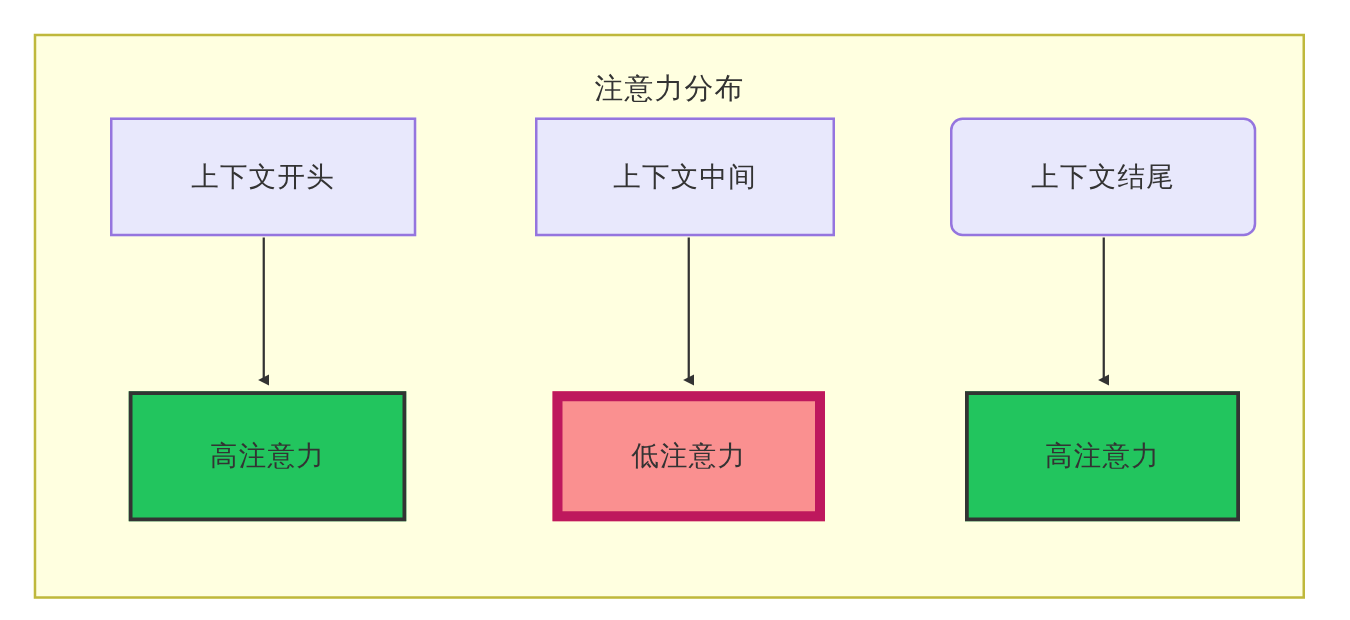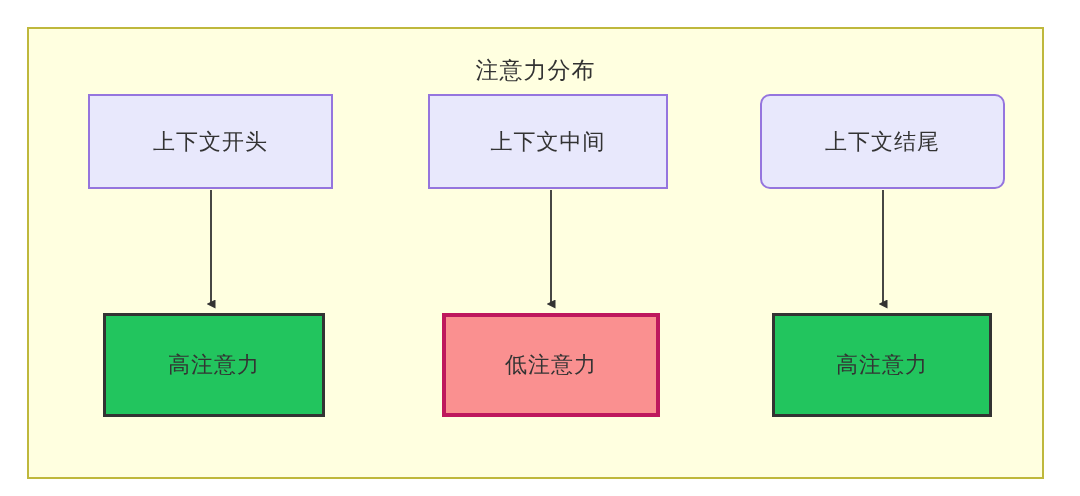--- a/index.html
+++ b/index.html
@@ -44,21 +44,21 @@
   .node-ctx{
     background:#e8e8fc;
     border:2px solid #9575de;
   }
   .node-high{
     background:#22c55e;
     border:3px solid #333333;
   }
   .node-low{
     background:#fa9090;
-    border:4px solid #be185d;
+    border:8px solid #be185d;
   }
 
   
   #node-ctx-start{left:88px;top:94px;width:245px;height:95px;}
   #node-ctx-middle{left:428px;top:94px;width:240px;height:95px;}
   #node-ctx-end{left:760px;top:94px;width:245px;height:95px;border-radius:10px;}
 
   
   #node-attn-start{left:103px;top:313px;width:222px;height:104px;}
   #node-attn-middle{left:442px;top:313px;width:218px;height:104px;}

